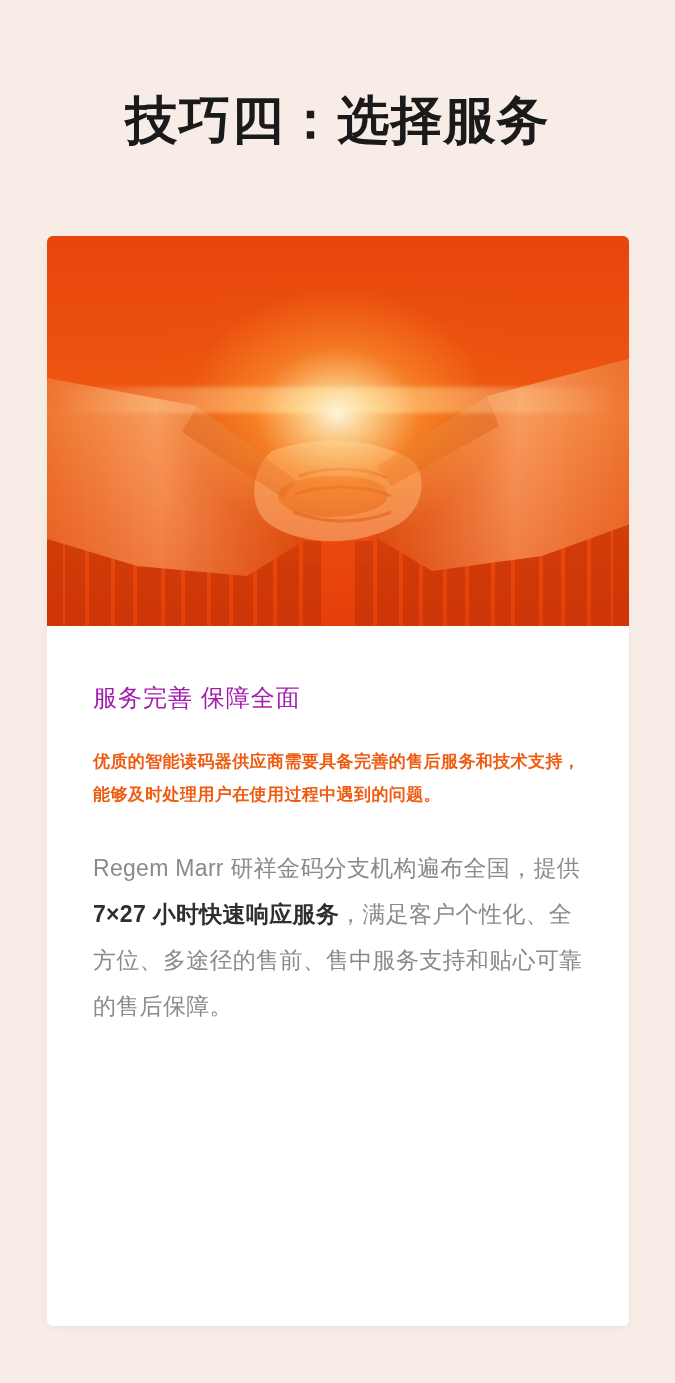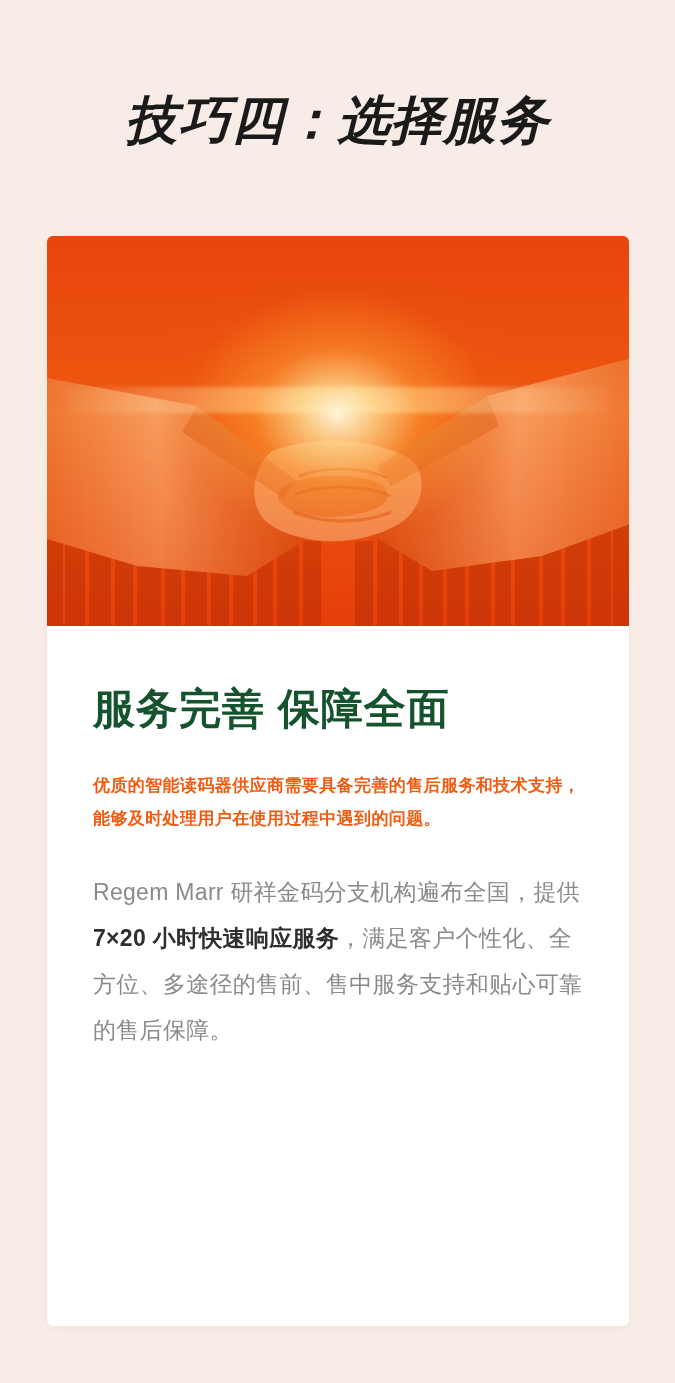--- a/index.html
+++ b/index.html
@@ -25,21 +25,20 @@
 
   .headline {
     text-align: center;
     padding-top: 92px;
     font-size: 52px;
     font-weight: bold;
     letter-spacing: 1px;
     color: #1a1a1a;
     line-height: 1.1;
     font-family: "Liberation Sans", "DejaVu Sans", sans-serif;
-    font-style: italic;
   }
 
   .card {
     position: absolute;
     left: 47px;
     top: 236px;
     width: 582px;
     height: 1090px;
     background: #ffffff;
     border-radius: 6px;
@@ -106,23 +105,23 @@
     background: linear-gradient(180deg, rgba(234,78,10,0.35) 0%, rgba(234,78,10,0.05) 45%, rgba(234,78,10,0.45) 100%);
     mix-blend-mode: multiply;
     pointer-events: none;
   }
 
   .card-body {
     padding: 56px 46px 0 46px;
   }
 
   .subtitle {
-    font-size: 42px;
-    font-weight: bold;
-    color: #14532d;
+    font-size: 24px;
+    font-weight: normal;
+    color: #a21caf;
     letter-spacing: 1px;
     margin: 0 0 32px 0;
     line-height: 1.3;
   }
 
   .highlight-text {
     font-size: 17px;
     font-weight: bold;
     color: #ef5b11;
     line-height: 1.95;
@@ -245,17 +244,17 @@
       <div class="sunbeam"></div>
       <div class="glow"></div>
       <div class="hero-overlay-tint"></div>
     </div>
 
     <div class="card-body">
       <h2 class="subtitle">服务完善  保障全面</h2>
 
       <p class="highlight-text">优质的智能读码器供应商需要具备完善的售后服务和技术支持，能够及时处理用户在使用过程中遇到的问题。</p>
 
-      <p class="body-text"><span>Regem Marr 研祥金码分支机构遍布全国，提供 </span><span class="strong">7×20 小时快速响应服务</span><span>，满足客户个性化、全方位、多途径的售前、售中服务支持和贴心可靠的售后保障。</span></p>
+      <p class="body-text"><span>Regem Marr 研祥金码分支机构遍布全国，提供 </span><span class="strong">7×27 小时快速响应服务</span><span>，满足客户个性化、全方位、多途径的售前、售中服务支持和贴心可靠的售后保障。</span></p>
     </div>
 
   </div>
 </div>
 
 </body></html>

